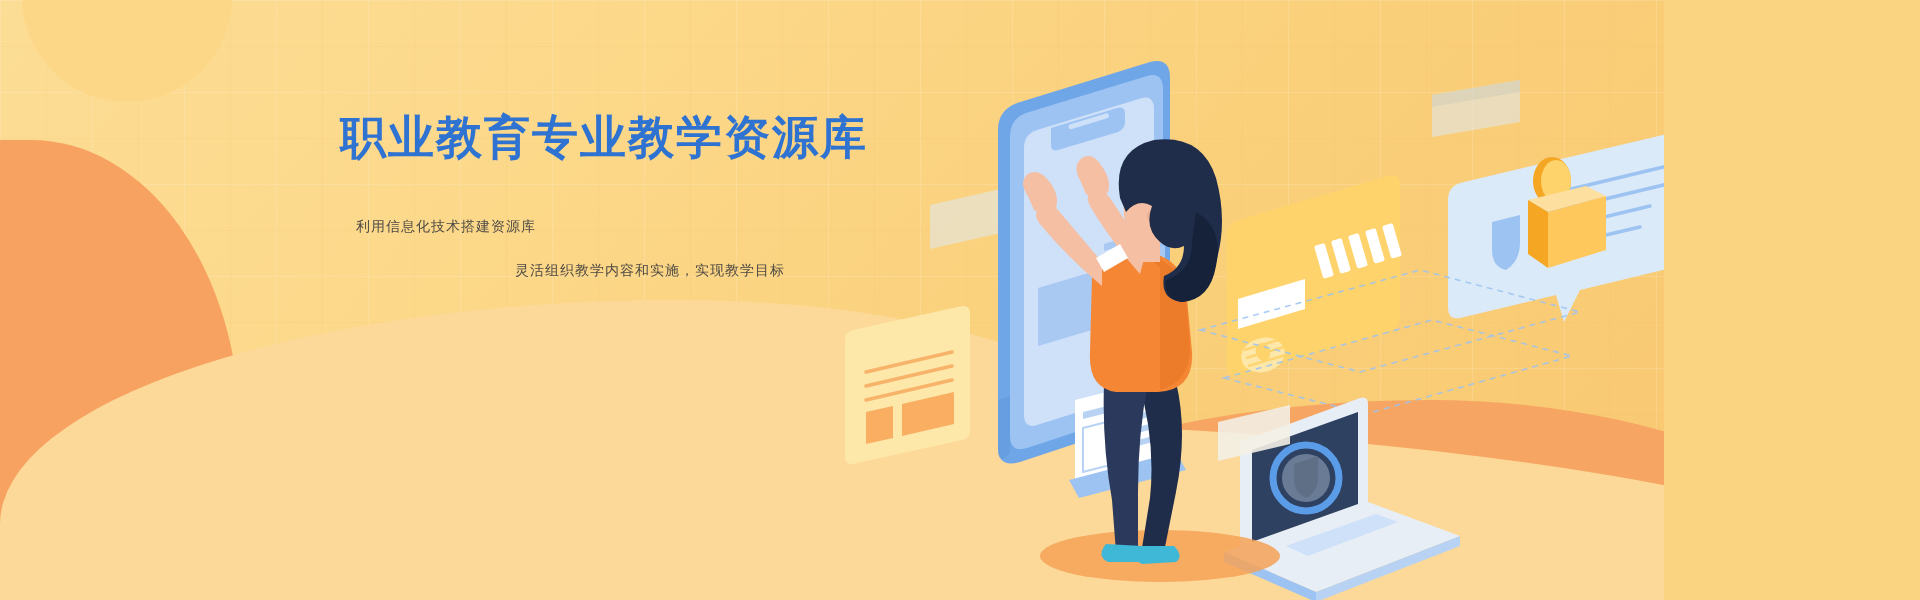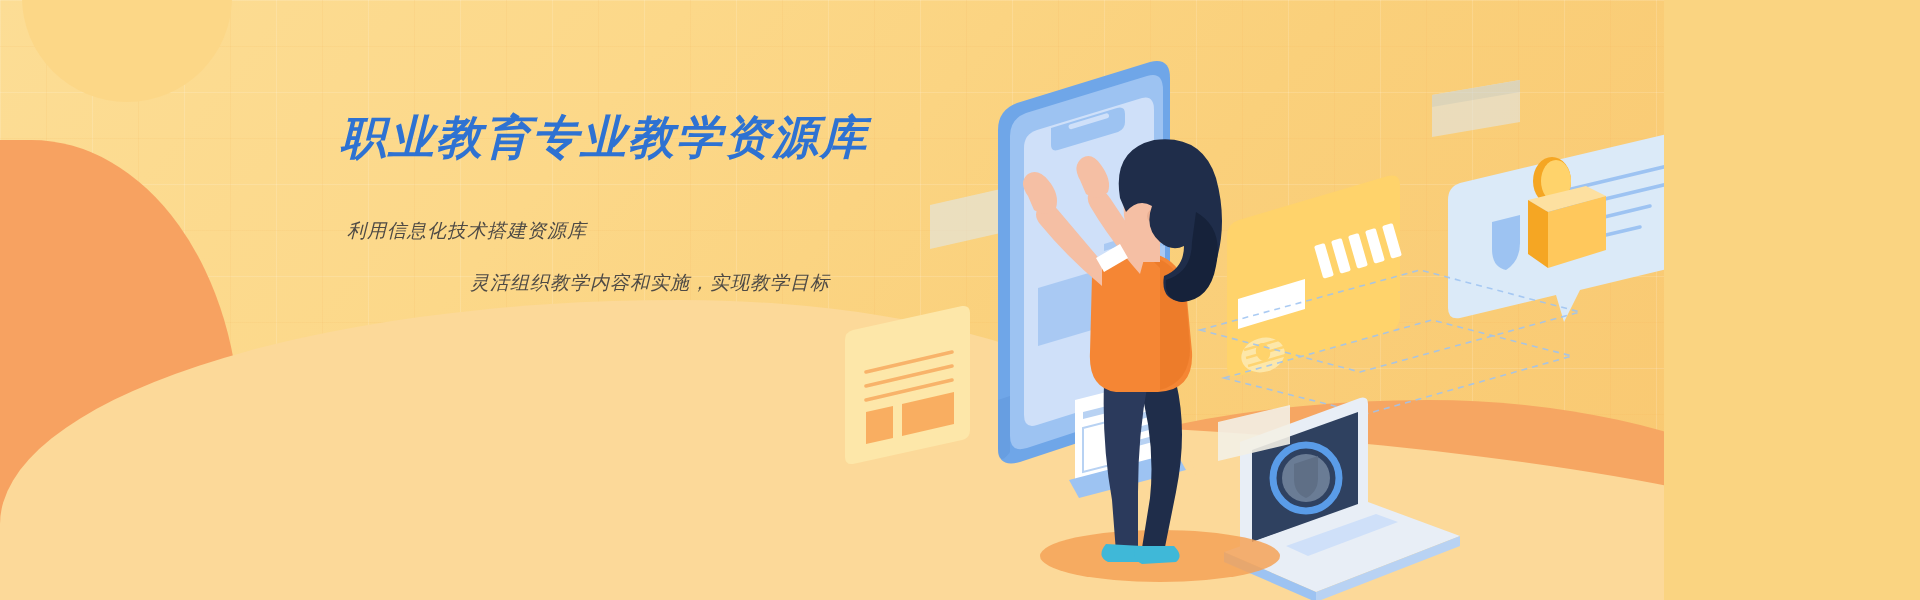--- a/index.html
+++ b/index.html
@@ -4,21 +4,20 @@
 <style>
   html,body{margin:0;padding:0;}
   body{
     width:1920px;height:600px;overflow:hidden;
     font-family:"Liberation Sans","DejaVu Sans",sans-serif;
     background:#fad481;
   }
   .banner{
     position:relative;width:1664px;height:600px;overflow:hidden;
     background:linear-gradient(130deg,#fcdd95 0%,#fcd889 32%,#fad07b 62%,#f9c871 100%);
-    font-style:italic;
   }
 
   
   .grid-texture{
     position:absolute;inset:0;
     background-image:
       linear-gradient(to right, rgba(255,255,255,.14) 1px, transparent 1px),
       linear-gradient(to bottom, rgba(255,255,255,.14) 1px, transparent 1px);
     background-size:92px 92px;
     pointer-events:none;
@@ -61,21 +60,21 @@
 
   
   .text-block{position:absolute;left:340px;top:110px;width:620px;}
   .title{
     margin:0;
     font-size:46px;line-height:1.18;font-weight:bold;
     color:#2e72d2;letter-spacing:2px;
     white-space:nowrap;
   }
   .subtitle{
-    margin:7px;font-size:19px;color:#4e4a45;letter-spacing:1px;
+    margin:16px;font-size:14px;color:#4e4a45;letter-spacing:1px;
   }
   .sub1{margin-top:54px;}
   .sub2{margin-top:26px;text-align:center;}
 
   
   .illustration{position:absolute;left:820px;top:0;width:1100px;height:600px;}
   .illustration svg{display:block;width:1100px;height:600px;}
 </style>
 </head>
 <body>

